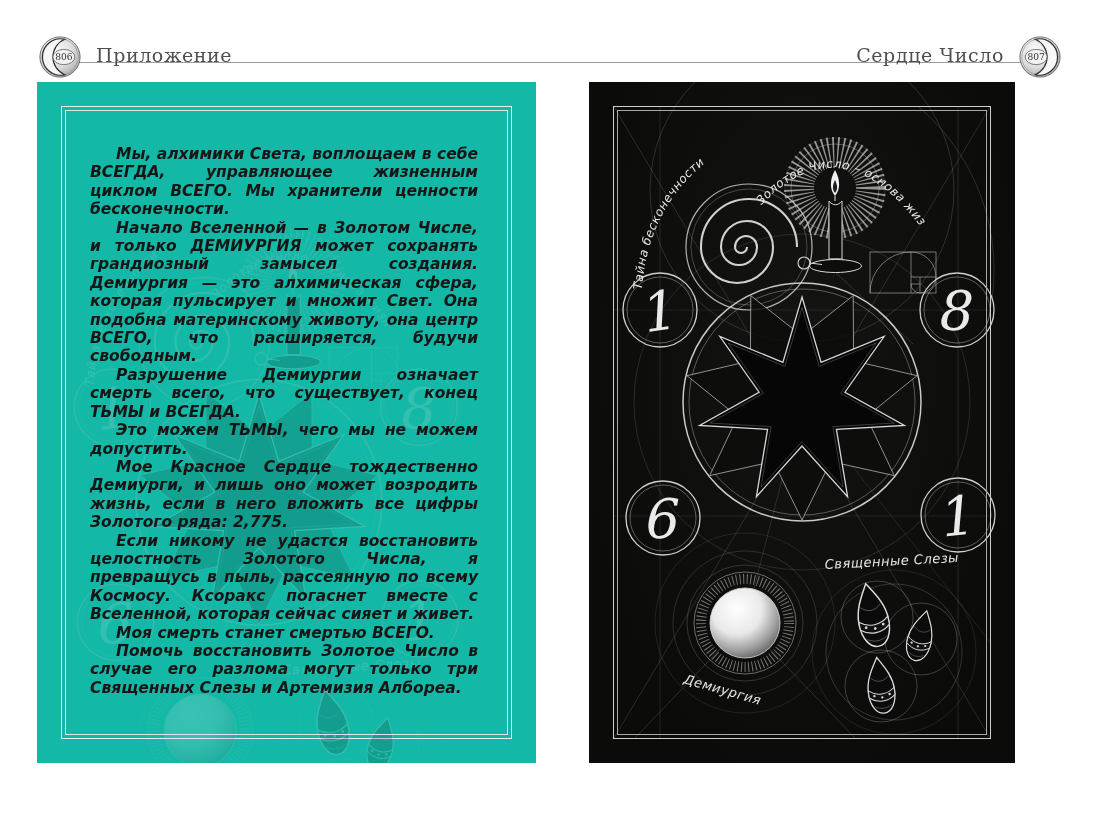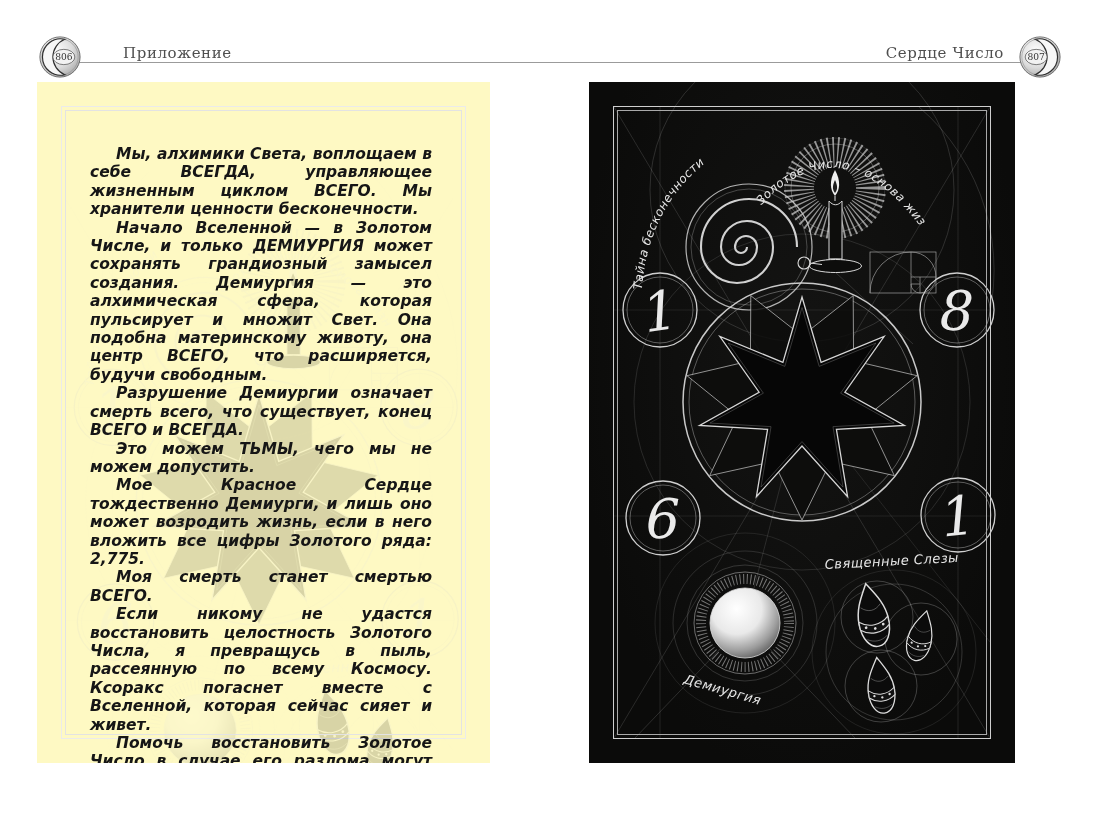--- a/index.html
+++ b/index.html
@@ -5,26 +5,26 @@
   html,body{margin:0;padding:0;}
   body{
     width:1100px;height:825px;position:relative;background:#ffffff;overflow:hidden;
     font-family:"DejaVu Sans",sans-serif;
   }
   
   .runhead-rule{position:absolute;left:58px;right:58px;top:62px;height:1px;background:#9b9b9b;}
   .badge{position:absolute;top:35px;width:44px;height:44px;}
   .badge.left{left:38px;}
   .badge.right{left:1018px;}
-  .rt{position:absolute;top:44px;font-family:"DejaVu Serif",serif;font-size:15px;color:#4f4f4f;letter-spacing:.6px;margin-left:27px;}
+  .rt{position:absolute;top:44px;font-family:"DejaVu Serif",serif;font-size:19px;color:#4f4f4f;letter-spacing:.6px;}
   .rt.left{left:96px;}
   .rt.right{right:96px;}
   
   .page{position:absolute;top:82px;height:681px;overflow:hidden;}
-  .page-left{left:37px;width:453px;background:#fef9c3;}
+  .page-left{left:37px;width:499px;background:#14b8a6;}
   .page-right{left:589px;width:426px;background:radial-gradient(ellipse at 50% 40%, #141413 0%, #0b0b0a 75%);}
   .page::before,.page::after{content:"";position:absolute;pointer-events:none;}
   .page-left::before{inset:24px;border:1px solid #ebebeb;}
   .page-left::after{inset:28px;border:1px solid #e3e3e3;}
   .page-right::before{inset:24px;border:1px solid #cfcfcf;}
   .page-right::after{inset:28px;border:1px solid #a9a9a9;}
   
   .ghost{position:absolute;left:2px;top:90px;width:440px;height:703px;opacity:.15;}
   .leaf-text{position:absolute;left:53px;right:58px;top:63px;color:#161616;
     font-family:"DejaVu Sans",sans-serif;font-style:italic;font-weight:bold;
@@ -192,25 +192,25 @@
     <text class="badge-num" x="19" y="26.5" text-anchor="middle">807</text>
   </svg>
 
   <section class="page page-left">
     <svg class="ghost" viewBox="0 0 426 681" preserveAspectRatio="xMidYMid meet">
       <use href="#plate" width="426" height="681"></use>
     </svg>
     <div class="leaf-text">
       <p>Мы, алхимики Света, воплощаем в себе ВСЕГДА, управляющее жизненным циклом ВСЕГО. Мы хранители ценности бесконечности.</p>
       <p>Начало Вселенной — в Золотом Числе, и только ДЕМИУРГИЯ может сохранять грандиозный замысел создания. Демиургия — это алхимическая сфера, которая пульсирует и множит Свет. Она подобна материнскому животу, она центр ВСЕГО, что расширяется, будучи свободным.</p>
-      <p>Разрушение Демиургии означает смерть всего, что существует, конец ВСЕГО и ВСЕГДА.</p>
+      <p>Разрушение Демиургии означает смерть всего, что существует, конец ТЬМЫ и ВСЕГДА.</p>
       <p>Это можем ТЬМЫ, чего мы не можем допустить.</p>
       <p>Мое Красное Сердце тождественно Демиурги, и лишь оно может возродить жизнь, если в него вложить все цифры Золотого ряда: 2,775.</p>
+      <p>Если никому не удастся восстановить целостность Золотого Числа, я превращусь в пыль, рассеянную по всему Космосу. Ксоракс погаснет вместе с Вселенной, которая сейчас сияет и живет.</p>
       <p>Моя смерть станет смертью ВСЕГО.</p>
-      <p>Если никому не удастся восстановить целостность Золотого Числа, я превращусь в пыль, рассеянную по всему Космосу. Ксоракс погаснет вместе с Вселенной, которая сейчас сияет и живет.</p>
       <p>Помочь восстановить Золотое Число в случае его разлома могут только три Священных Слезы и Артемизия Албореа.</p>
 
     </div>
   </section>
 
   <section class="page page-right">
     <svg class="plate-svg" viewBox="0 0 426 681" preserveAspectRatio="none">
       <use href="#plate" width="426" height="681"></use>
     </svg>
   </section>

